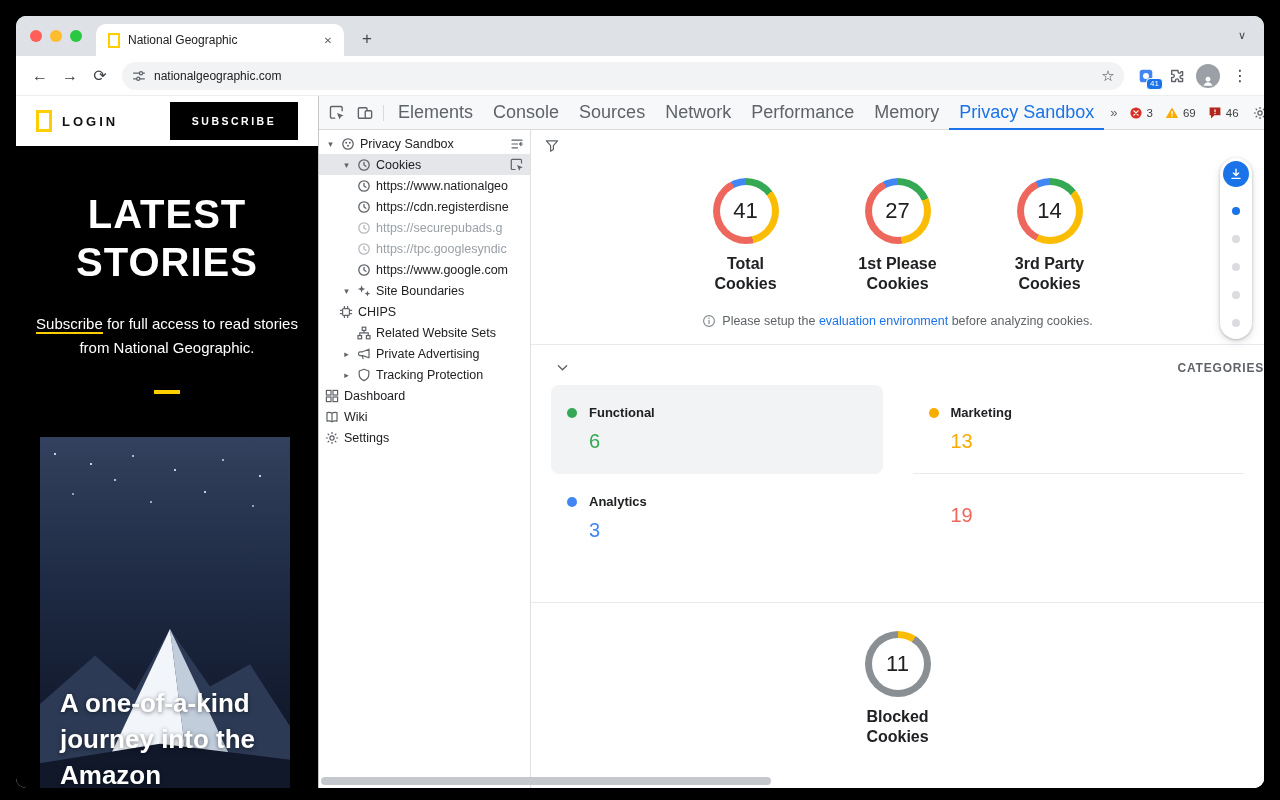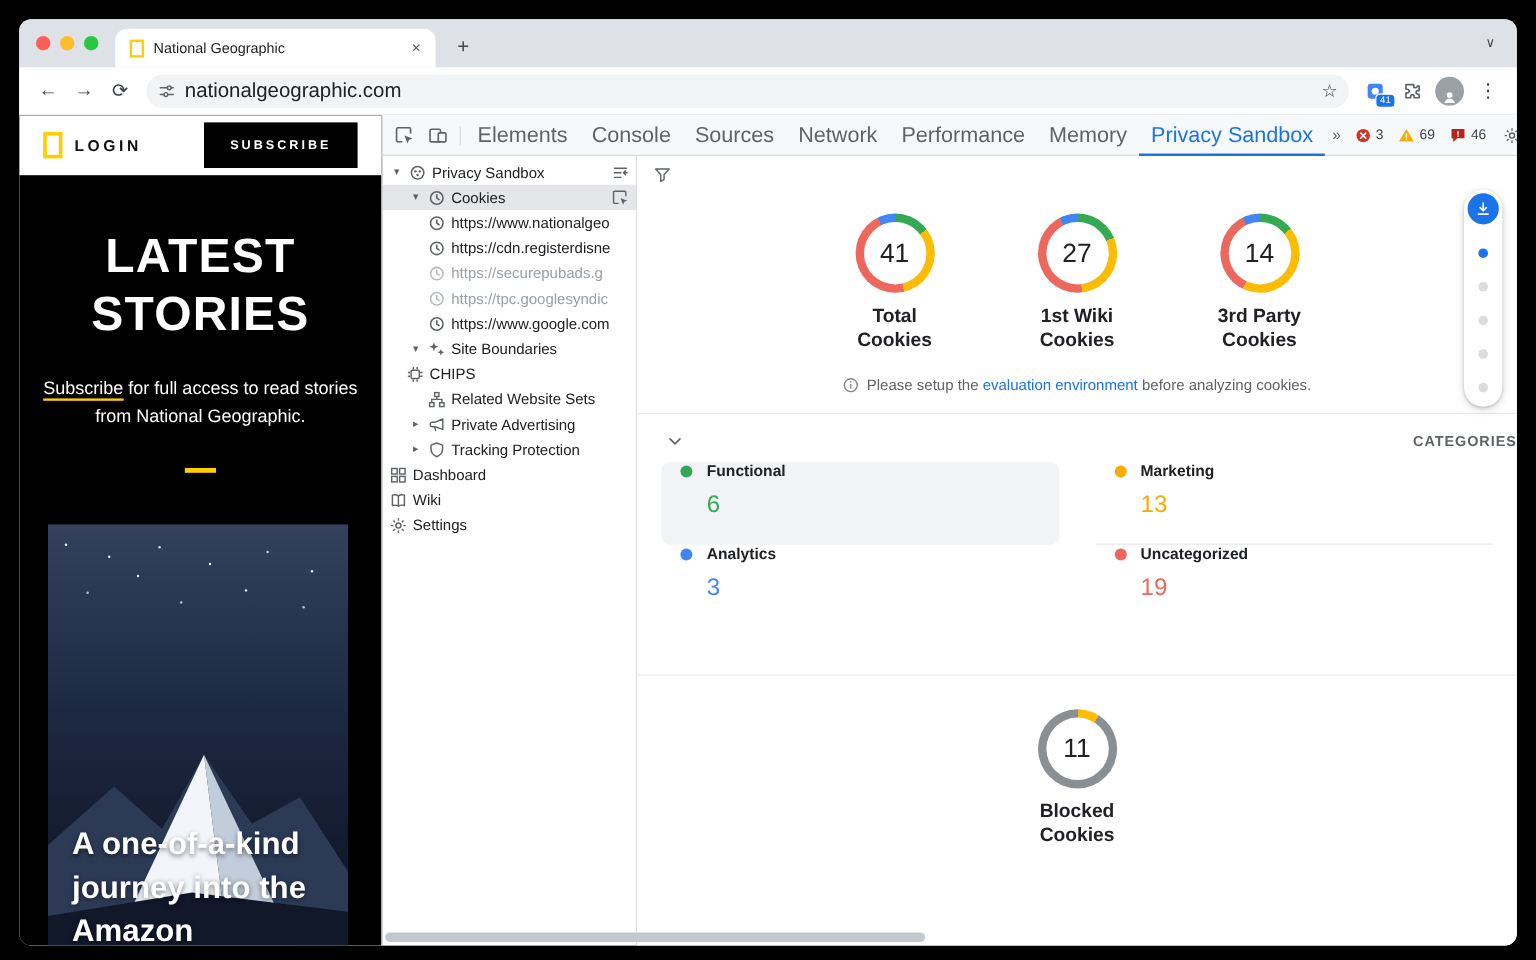--- a/index.html
+++ b/index.html
@@ -4,31 +4,31 @@
 <style>
 *{margin:0;padding:0;box-sizing:border-box;font-family:"Liberation Sans","DejaVu Sans",sans-serif;}
 html,body{width:1280px;height:800px;background:#000;overflow:hidden;}
 .screen{position:relative;width:1280px;height:800px;background:#000;}
 .window{position:absolute;left:16px;top:16px;width:1248px;height:772px;border-radius:10px;overflow:hidden;background:#fff;display:flex;flex-direction:column;box-shadow:0 8px 30px rgba(0,0,0,.6);}
 
 .tabstrip{height:40px;background:#dee1e6;display:flex;align-items:center;padding-left:14px;position:relative;flex-shrink:0;}
 .lights{display:flex;gap:8px;margin-right:14px;}
 .light{width:12px;height:12px;border-radius:50%;display:inline-block;}
 .light.red{background:#ff5f57}.light.yellow{background:#febc2e}.light.green{background:#28c840}
-.tab{margin-top:8px;height:32px;width:267px;background:#fff;border-radius:10px 10px 0 0;display:flex;align-items:center;padding:0 8px 0 12px;gap:8px;}
+.tab{margin-top:8px;height:32px;width:248px;background:#fff;border-radius:10px 10px 0 0;display:flex;align-items:center;padding:0 8px 0 12px;gap:8px;}
 .favicon{width:12px;height:15px;border:2.5px solid #ffce00;background:#fff;flex-shrink:0;}
 .tab-title{font-size:12px;color:#202124;flex:1;white-space:nowrap;overflow:hidden;}
 .tab-close{color:#5f6368;font-size:10px;width:16px;height:16px;display:flex;align-items:center;justify-content:center;border-radius:50%;flex-shrink:0;}
 .newtab{font-size:17px;color:#44474a;margin-left:10px;margin-top:6px;width:26px;height:26px;display:flex;align-items:center;justify-content:center;}
 .tabstrip-chevron{position:absolute;right:18px;top:13px;color:#44474a;font-size:11px;}
 
 .toolbar{height:40px;background:#fff;display:flex;align-items:center;padding:0 10px;gap:2px;border-bottom:1px solid #eceef0;flex-shrink:0;}
 .tb-btn{width:28px;height:28px;display:flex;align-items:center;justify-content:center;color:#3c4043;font-size:16px;border-radius:50%;flex-shrink:0;}
 .omnibox{flex:1;height:28px;background:#f1f3f4;border-radius:14px;display:flex;align-items:center;padding:0 2px 0 10px;gap:8px;margin:0 6px;min-width:0;}
-.omni-url{font-size:17px;color:#202124;flex:1;white-space:nowrap;overflow:hidden;}
+.omni-url{font-size:12px;color:#202124;flex:1;white-space:nowrap;overflow:hidden;}
 .omni-star{font-size:15px;}
 .ext-wrap{position:relative;width:28px;height:28px;display:flex;align-items:center;justify-content:center;flex-shrink:0;}
 .ext-badge{position:absolute;right:-3px;bottom:0;background:#1a73e8;color:#fff;font-size:8px;line-height:10px;padding:0 3px;border-radius:4px;border:1px solid #fff;}
 .avatar{width:24px;height:24px;border-radius:50%;background:#9aa0a6;display:flex;align-items:flex-end;justify-content:center;overflow:hidden;margin:0 4px;flex-shrink:0;}
 
 .content{flex:1;display:flex;min-height:0;}
 
 .site{width:302px;background:#000;position:relative;overflow:hidden;flex-shrink:0;}
 .site-header{height:50px;background:#fff;display:flex;align-items:center;padding:0 20px;}
 .ng-logo{width:16px;height:22px;border:3.5px solid #ffce00;margin-right:10px;flex-shrink:0;}
@@ -70,21 +70,21 @@
 .donut-block{width:96px;text-align:center;}
 .donut{width:66px;height:66px;border-radius:50%;margin:0 auto;position:relative;}
 .donut-hole{position:absolute;left:7px;top:7px;width:52px;height:52px;background:#fff;border-radius:50%;display:flex;align-items:center;justify-content:center;font-size:22px;color:#202124;}
 .donut-label{margin-top:10px;font-size:16px;font-weight:700;color:#202124;line-height:20px;}
 .info-line{margin-top:20px;text-align:center;font-size:12.5px;color:#5f6368;display:flex;justify-content:center;align-items:center;gap:6px;}
 .info-line a{color:#1a73e8;text-decoration:none;}
 .sect-divider{height:1px;background:#e8eaed;margin-top:16px;}
 .sect-divider.big{margin-top:30px;}
 .cat-header{display:flex;align-items:center;gap:10px;padding:16px 0 0 26px;color:#5f6368;font-size:12px;font-weight:700;letter-spacing:.8px;justify-content:space-between;}
 .cat-grid{display:grid;grid-template-columns:1fr 1fr;column-gap:30px;margin:10px 20px 0;}
-.cat-cell{padding:0 16px 20px;border-bottom:1px solid #e8eaed;}
+.cat-cell{padding:20px 16px 20px;border-bottom:1px solid #e8eaed;}
 .cat-cell.row2{border-bottom:none;padding-bottom:30px;}
 .cat-cell.hl{background:#f1f3f4;border-radius:8px;border-bottom-color:transparent;}
 .cat-top{display:flex;align-items:center;gap:12px;font-size:13px;font-weight:600;color:#202124;}
 .cat-dot{width:10px;height:10px;border-radius:50%;flex-shrink:0;}
 .cat-num{margin:10px 0 0 22px;font-size:20px;}
 .blocked{padding-top:28px;text-align:center;display:flex;justify-content:center;}
 
 .side-float{position:absolute;right:12px;top:28px;width:32px;background:#fff;border-radius:16px;box-shadow:0 1px 3px rgba(60,64,67,.3),0 3px 8px rgba(60,64,67,.15);padding:3px 0 12px;display:flex;flex-direction:column;align-items:center;}
 .dl-btn{width:26px;height:26px;border-radius:50%;background:#1a73e8;display:flex;align-items:center;justify-content:center;}
 .nav-dots{display:flex;flex-direction:column;align-items:center;}
@@ -438,21 +438,21 @@
                   <div class="donut-label">
                     <div>Total</div>
                     <div>Cookies</div>
                   </div>
                 </div>
                 <div class="donut-block">
                   <div class="donut" style="background: conic-gradient(rgb(52, 168, 83) 0deg, rgb(52, 168, 83) 66.6667deg, rgb(251, 188, 4) 66.6667deg, rgb(251, 188, 4) 173.333deg, rgb(238, 103, 92) 173.333deg, rgb(238, 103, 92) 333.333deg, rgb(66, 133, 244) 333.333deg, rgb(66, 133, 244) 360deg);">
                     <div class="donut-hole">27</div>
                   </div>
                   <div class="donut-label">
-                    <div>1st Wiki</div>
+                    <div>1st Please</div>
                     <div>Cookies</div>
                   </div>
                 </div>
                 <div class="donut-block">
                   <div class="donut" style="background: conic-gradient(rgb(52, 168, 83) 0deg, rgb(52, 168, 83) 51.4286deg, rgb(251, 188, 4) 51.4286deg, rgb(251, 188, 4) 205.714deg, rgb(238, 103, 92) 205.714deg, rgb(238, 103, 92) 334.286deg, rgb(66, 133, 244) 334.286deg, rgb(66, 133, 244) 360deg); text-align: right;">
                     <div class="donut-hole">14</div>
                   </div>
                   <div class="donut-label">
                     <div>3rd Party</div>
                     <div>Cookies</div>
@@ -494,24 +494,20 @@
                   <div class="cat-num" style="color: rgb(249, 171, 0);">13</div>
                 </div>
                 <div class="cat-cell row2">
                   <div class="cat-top">
                     <span class="cat-dot" style="background: rgb(66, 133, 244);"></span>
                     <span>Analytics</span>
                   </div>
                   <div class="cat-num" style="color: rgb(66, 133, 244);">3</div>
                 </div>
                 <div class="cat-cell row2">
-                  <div class="cat-top">
-                    <span class="cat-dot" style="background: rgb(238, 103, 92);"></span>
-                    <span>Uncategorized</span>
-                  </div>
                   <div class="cat-num" style="color: rgb(238, 103, 92);">19</div>
                 </div>
               </div>
             <div class="sect-divider big"></div>
             <div class="blocked">
                 <div class="donut-block">
                   <div class="donut" style="background: conic-gradient(rgb(251, 188, 4) 0deg, rgb(251, 188, 4) 32.7273deg, rgb(138, 143, 148) 32.7273deg, rgb(138, 143, 148) 360deg);">
                     <div class="donut-hole">11</div>
                   </div>
                   <div class="donut-label">

